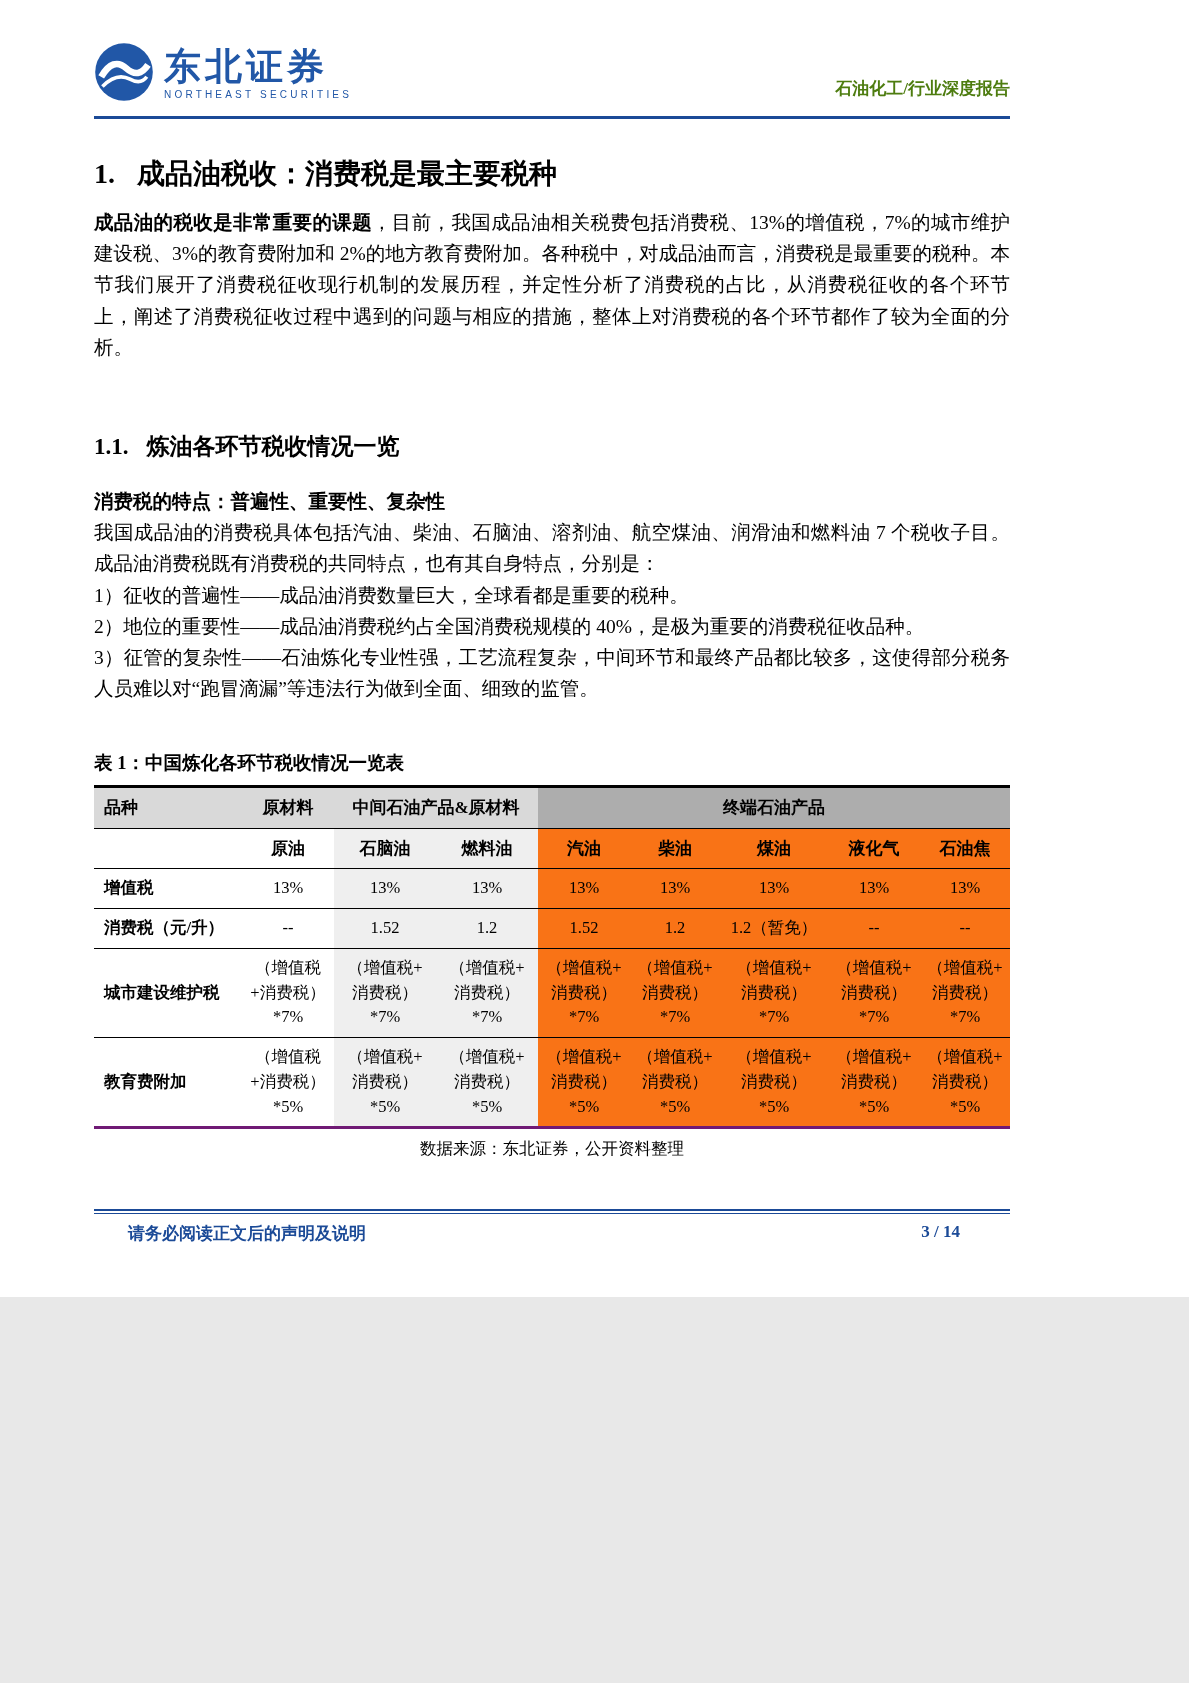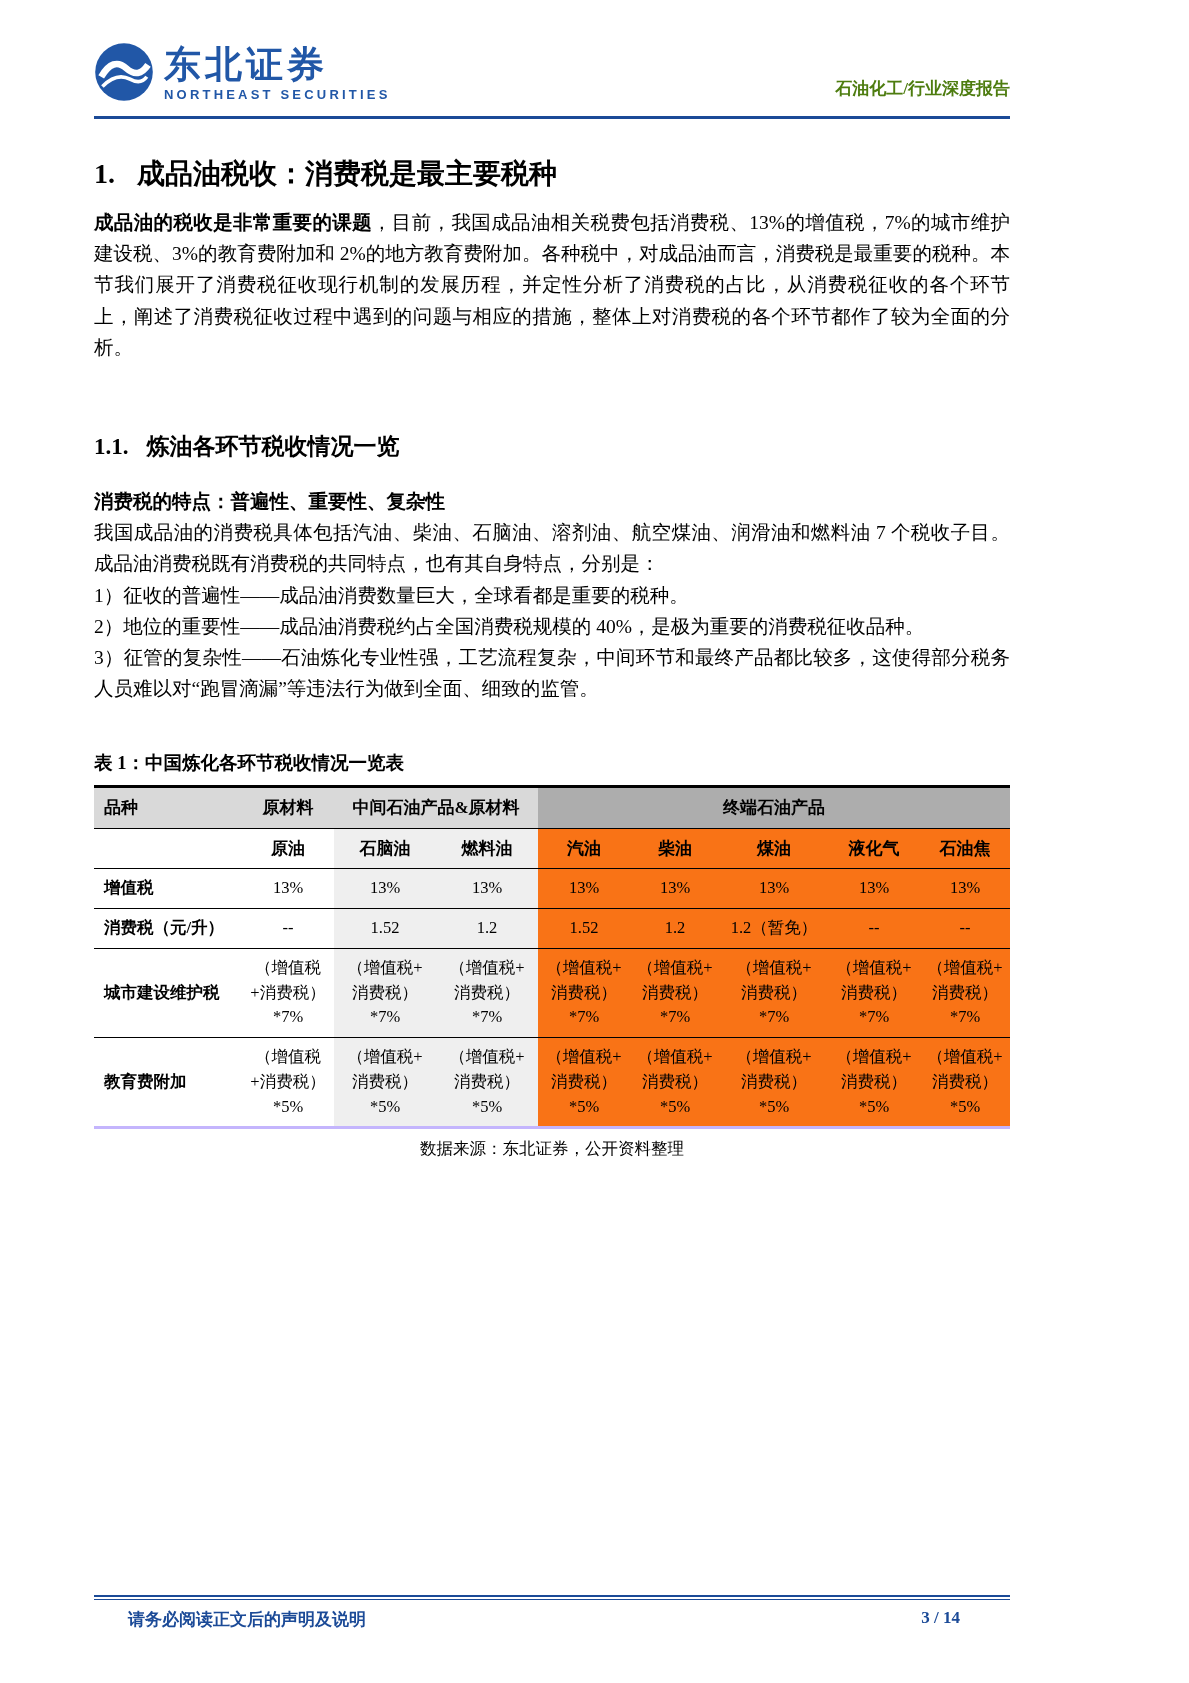--- a/index.html
+++ b/index.html
@@ -1,43 +1,43 @@
 <!DOCTYPE html>
 <html><head>
 <meta charset="utf-8">
 <style>
   * { margin:0; padding:0; box-sizing:border-box; }
   html,body { background:#e8e8e8; }
   .page {
-    width:1189px; height:1683px; margin:0 auto; background:#fff;
+    width:1189px; height:1297px; margin:0 auto; background:#fff;
     position:relative; color:#000;
     font-family:"Liberation Serif","DejaVu Serif",serif;
     overflow:hidden;
   }
   
   .hdr { margin:0 179px 0 94px; padding-top:42px; display:flex; justify-content:space-between; align-items:flex-end; }
   .brand { display:flex; align-items:center; gap:10px; }
   .brand-logo { width:60px; height:60px; }
   .brand-txt .cn { font-size:37px; font-weight:bold; color:#2157a7; letter-spacing:4px; line-height:1.05; }
-  .brand-txt .en { font-size:13px; color:#2157a7; letter-spacing:3.2px; font-family:"Liberation Sans","DejaVu Sans",sans-serif; font-weight:bold; margin-top:3px; }
+  .brand-txt .en { font-size:10px; color:#2157a7; letter-spacing:3.2px; font-family:"Liberation Sans","DejaVu Sans",sans-serif; font-weight:normal; margin-top:3px; }
   .report-type { font-size:17px; font-weight:bold; color:#4d7c0f; padding-bottom:6px; }
   .hdr-rule { margin:10px 179px 0 94px; height:3px; background:#1b4a97; }
   
   main { margin:0 179px 0 94px; width:916px; }
   h1 { margin-top:36px; font-size:28px; font-weight:bold; }
   h1 .num { margin-right:22px; }
   h2 { margin-top:68px; font-size:23px; font-weight:bold; }
   h2 .num { margin-right:18px; }
   p.body { font-size:19.5px; line-height:1.6; text-align:justify; }
   .intro { margin-top:14px; }
   .feat { margin-top:24px; font-weight:bold; }
   
   .tbl-title { margin-top:46px; font-size:18.5px; font-weight:bold; }
   table { border-collapse:collapse; width:916px; margin-top:10px;
-          border-top:3px solid #000; border-bottom:3px solid #c4b5fd; }
+          border-top:3px solid #000; border-bottom:3px solid #701a75; }
   th,td { padding:7px 3px; text-align:center; vertical-align:middle;
           font-size:16.5px; white-space:pre-line; line-height:1.5; }
   thead th { font-weight:bold; font-size:17px; }
   tr { border-bottom:1px solid #000; }
   thead tr.colrow { border-bottom:1.5px solid #000; }
   .lbl { text-align:left; padding-left:10px; font-weight:bold; }
   .g1 { background:#d9d9d9; }
   .g2 { background:#adadad; }
   .mid { background:#efefef; }
   .term { background:#f97316; }

